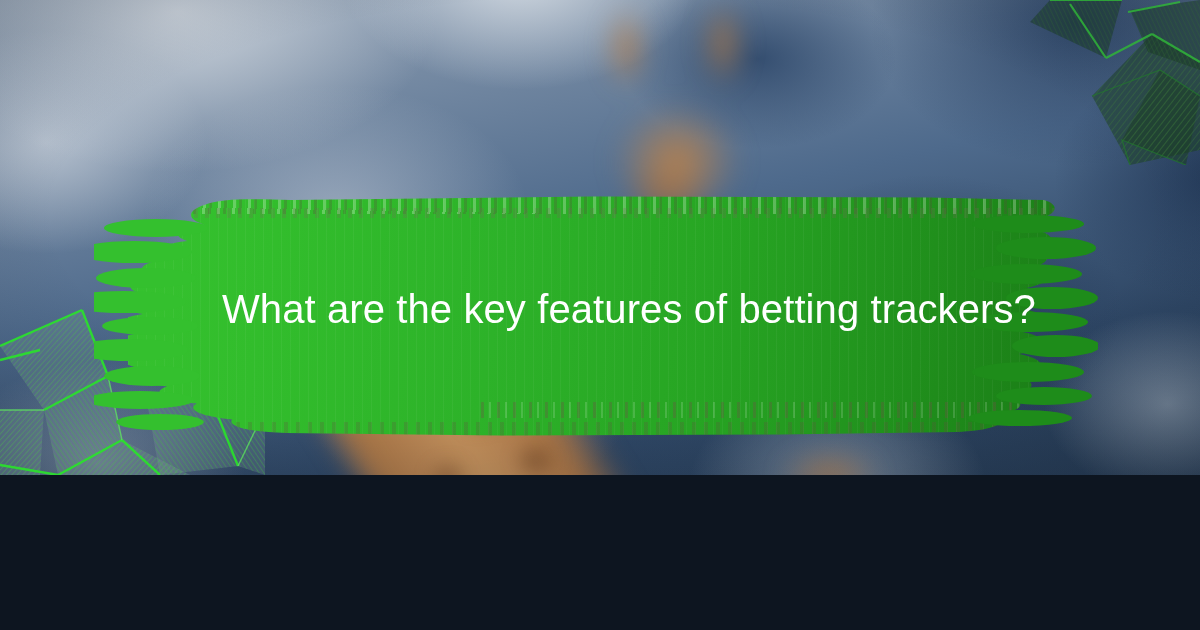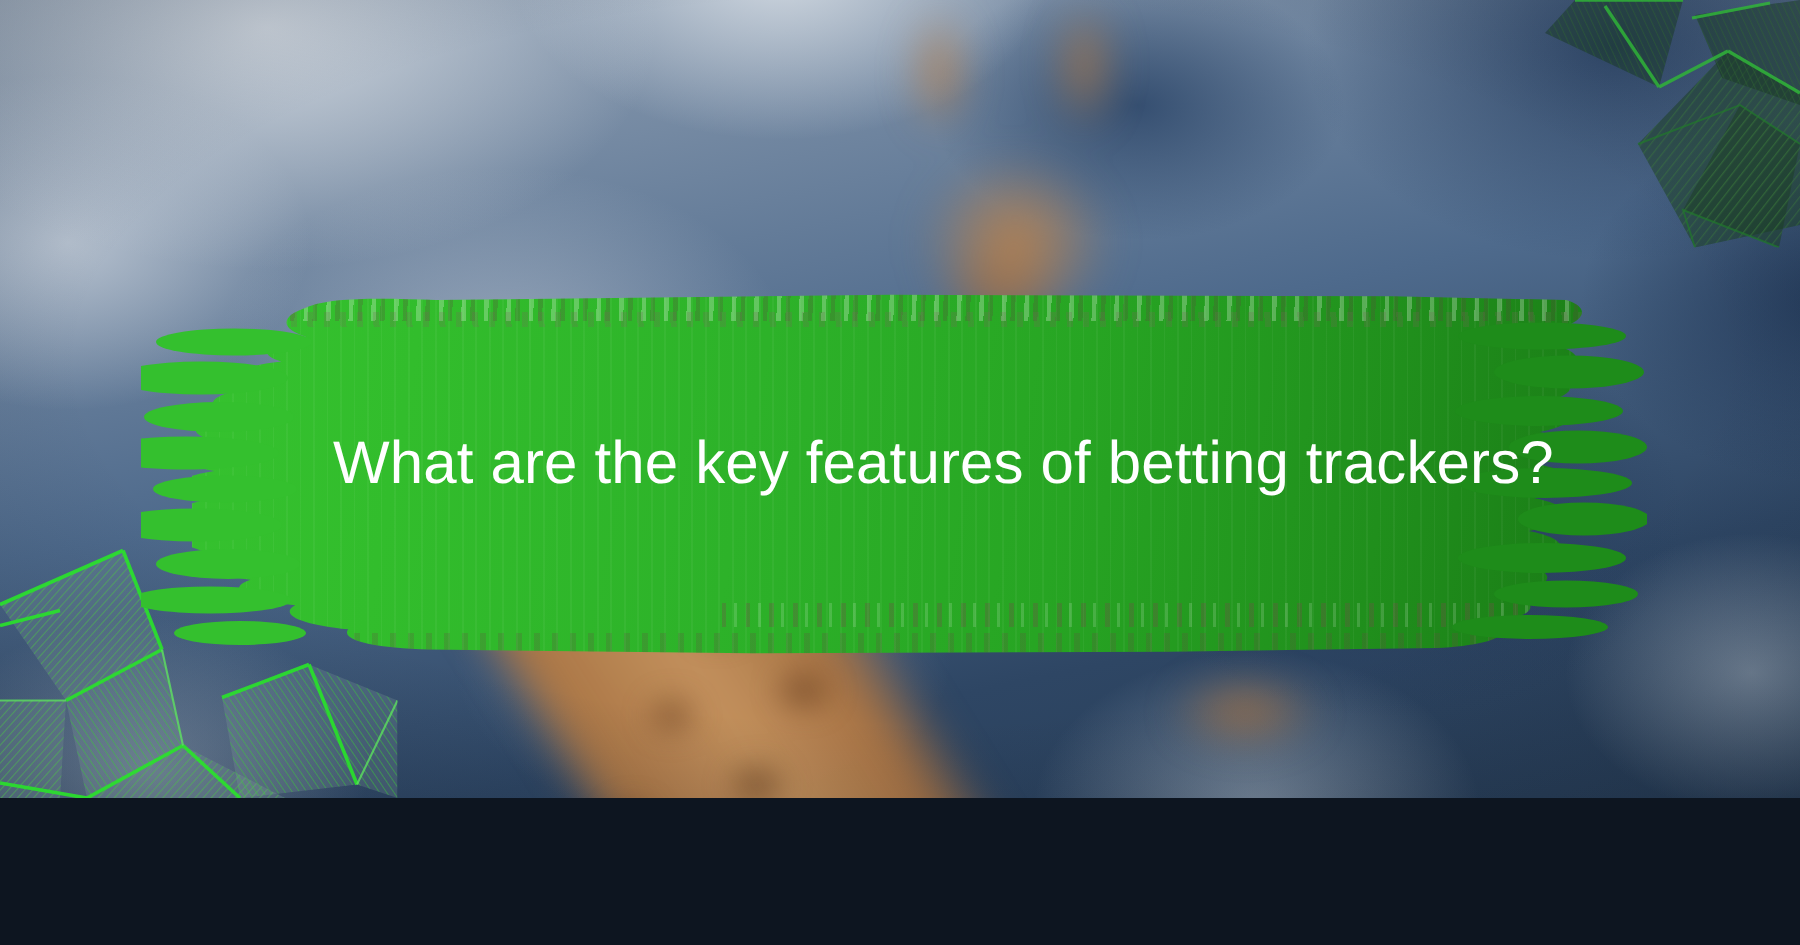--- a/index.html
+++ b/index.html
@@ -1,19 +1,19 @@
 <!DOCTYPE html>
 <html><head>
 <meta charset="utf-8">
 <title>Banner</title>
 <style>
   html,body{margin:0;padding:0;background:#0d1520;}
   #stage{
     position:relative;
-    width:1200px;height:532px;
+    width:1200px;height:475px;
     overflow:hidden;
     font-family:"Liberation Sans", sans-serif;
     background:#1d4ed8;
   }
 
   
   .bg-layer{position:absolute;inset:-60px;}
 
   .sky{
     background:

